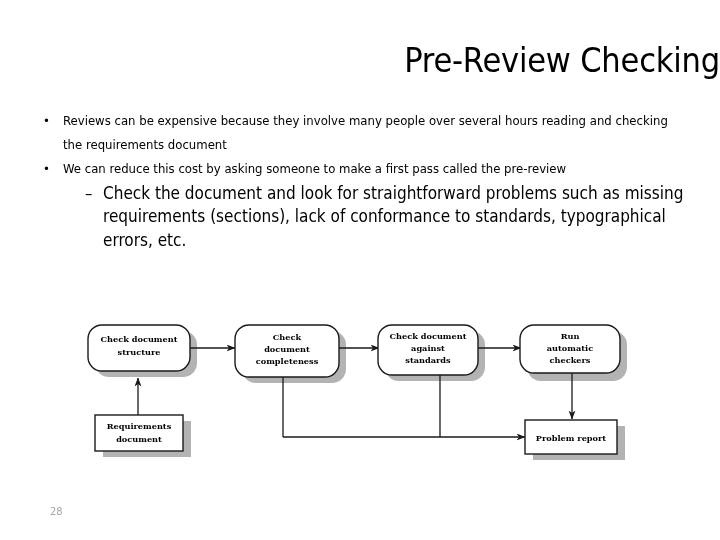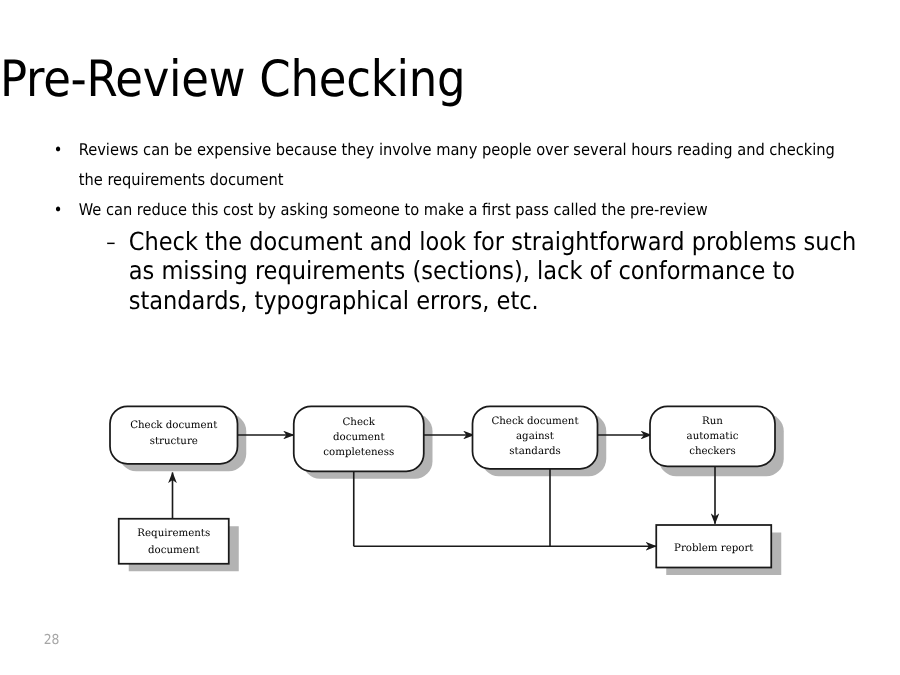--- a/index.html
+++ b/index.html
@@ -15,22 +15,22 @@
     font-family: "DejaVu Sans Condensed", "Liberation Sans Narrow", "Liberation Sans", sans-serif;
     color: #000000;
   }
 
   
   .slide-title {
     position: absolute;
     top: 42px;
     left: 0;
     width: 720px;
-    text-align: left;
-    font-size: 40px;
+    text-align: right;
+    font-size: 34px;
     font-weight: 400;
     letter-spacing: -0.2px;
     font-family: "DejaVu Sans Condensed", "Liberation Sans Narrow", "Liberation Sans", sans-serif;
     line-height: 1.1;
     white-space: nowrap;
   }
 
   
   .body-block {
     position: absolute;
@@ -63,46 +63,47 @@
     text-align: left;
     font-size: 16.5px;
   }
   .bullet-text {
     flex: 1 1 auto;
     font-size: 13px;
     line-height: 23.5px;
     letter-spacing: 0px;
   }
   .bullet-row.level2 .bullet-text {
-    font-size: 20px;
+    font-size: 17px;
     line-height: 23.5px;
   }
 
   
   .diagram {
     position: absolute;
     left: 0px;
     top: 300px;
     width: 720px;
     height: 185px;
+    font-weight: bold;
   }
   .diagram svg {
     display: block;
   }
   .node-label {
     font-family: "DejaVu Serif", "Liberation Serif", serif;
     font-size: 8.2px;
     fill: #000;
     text-anchor: middle;
   }
 
   
   .page-number {
     position: absolute;
-    left: 35px;
+    left: 50px;
     top: 505px;
     font-size: 11px;
     color: #a6a6a6;
     font-family: "DejaVu Sans Condensed", "Liberation Sans Narrow", "Liberation Sans", sans-serif;
   }
 </style>
 </head>
 <body>
 
 <div class="slide-title">Pre-Review Checking</div>

